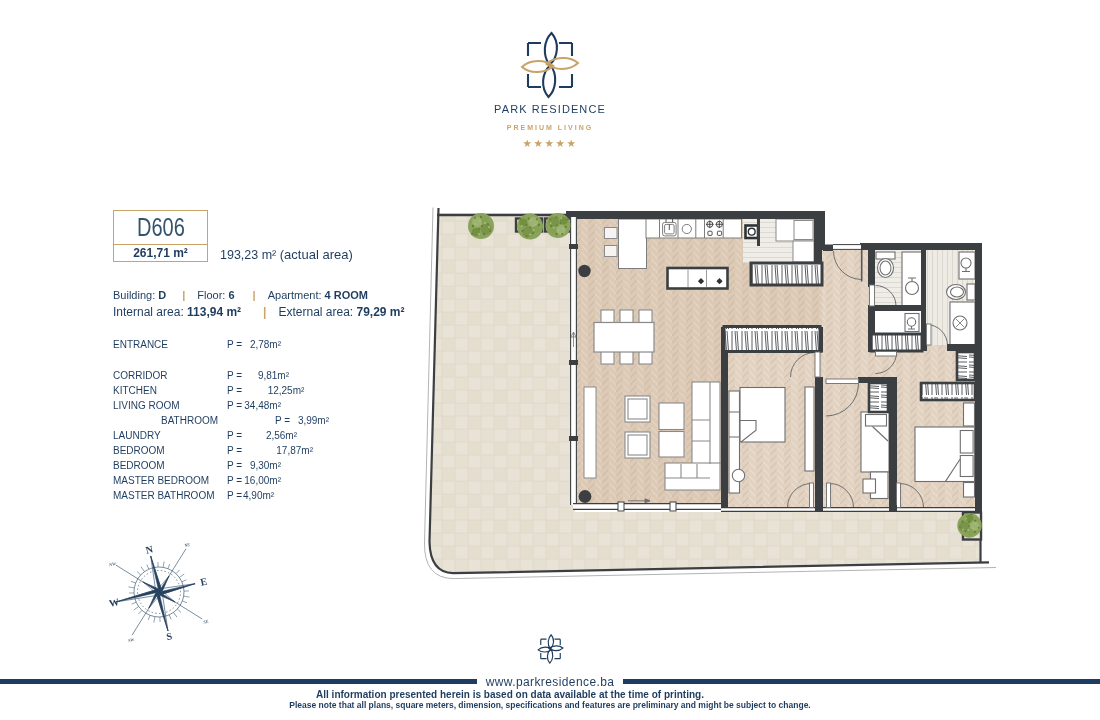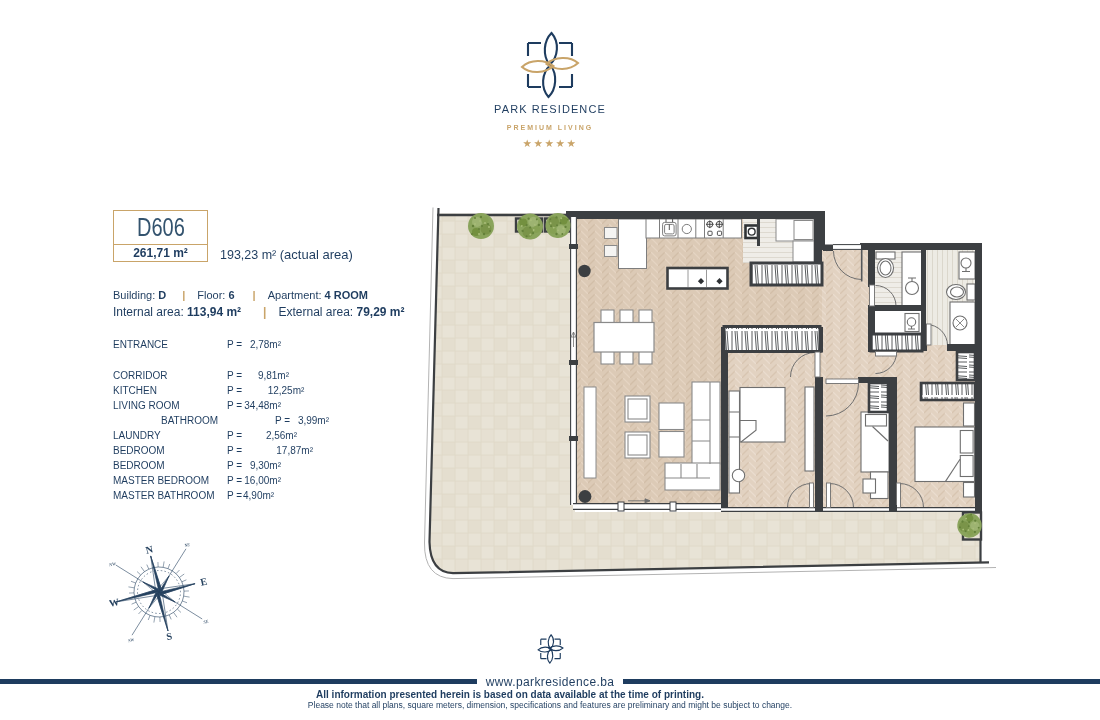--- a/index.html
+++ b/index.html
@@ -504,13 +504,13 @@
     <path d="M60 34 C51.5 42 37 41.5 28.5 35 C36.5 27.5 52 27 60 34 Z"></path>
   </g>
 </svg>
 
 <div class="abs" style="left:0;top:675px;width:1100px;text-align:center;font-size:12px;font-weight:normal;letter-spacing:0.4px;color:#1e3c5f;">www.parkresidence.ba</div>
 
 <div class="abs" style="left:0;top:678.5px;width:477px;height:5.5px;background:#1e3c5f;"></div>
 <div class="abs" style="left:623px;top:678.5px;width:477px;height:5.5px;background:#1e3c5f;"></div>
 
 <div class="abs" style="left:0;top:689px;width:1020px;text-align:center;font-size:10px;font-weight:bold;color:#1e3c5f;">All information presented herein is based on data available at the time of printing.</div>
-<div class="abs" style="left:0;top:700px;width:1100px;text-align:center;font-size:8.5px;font-weight:normal;color:#1e3c5f;">Please note that all plans, square meters, dimension, specifications and features are preliminary and might be subject to change.</div>
+<div class="abs" style="left:0;top:700px;width:1100px;text-align:center;font-size:8.5px;font-weight:bold;color:#1e3c5f;">Please note that all plans, square meters, dimension, specifications and features are preliminary and might be subject to change.</div>
 
 </body></html>

